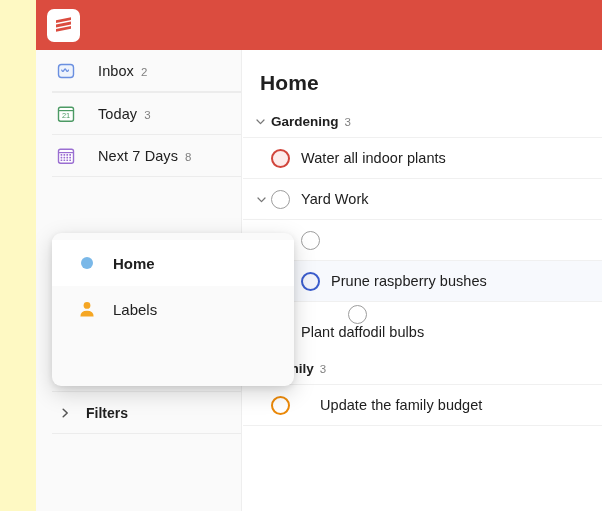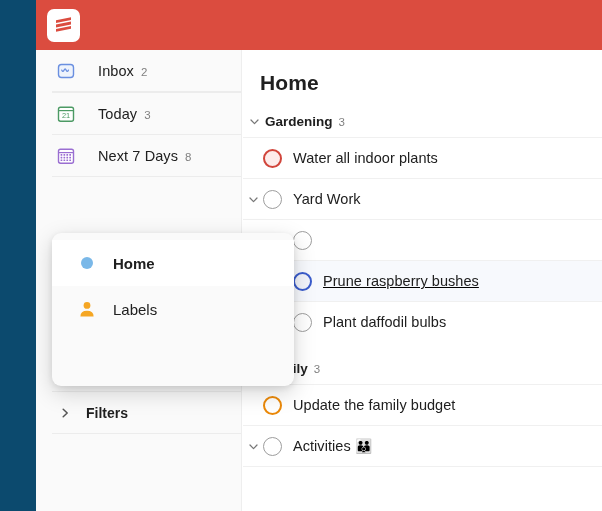--- a/index.html
+++ b/index.html
@@ -10,21 +10,21 @@
     overflow: hidden;
     background: #ffffff;
     font-family: "Liberation Sans", "DejaVu Sans", sans-serif;
     -webkit-font-smoothing: antialiased;
   }
 
   #app {
     position: relative;
     width: 602px;
     height: 511px;
-    background: #0c4a6e;
+    background: #fef9c3;
     overflow: hidden;
   }
 
   
   .window {
     position: absolute;
     left: 36px;
     top: 0px;
     width: 566px;
     height: 511px;
@@ -143,21 +143,21 @@
     font-weight: bold;
     color: #202020;
     padding: 21px 0 0 17px;
     letter-spacing: 0.1px;
   }
 
   .section-header {
     display: flex;
     align-items: center;
     height: 32px;
-    padding-left: 1px;
+    padding-left: 7px;
     margin-top: 10px;
   }
   .section-chev {
     width: 16px;
     flex: 0 0 16px;
     margin-left: 2px;
     margin-right: 3px;
     display: flex;
     align-items: center;
     justify-content: center;
@@ -176,21 +176,21 @@
     position: relative;
     top: 1px;
   }
 
   .task-row {
     position: relative;
     display: flex;
     align-items: center;
     height: 41px;
     border-top: 1px solid #f0f0f0;
-    padding-left: 0px;
+    padding-left: 8px;
   }
   .task-row.sel { background: #f7f9fd; }
   .task-row .row-chev {
     width: 16px;
     flex: 0 0 16px;
     margin-left: 2px;
     margin-right: 2px;
     display: flex;
     align-items: center;
     justify-content: center;
@@ -397,66 +397,54 @@
             <span style="display: flex; align-items: center; padding-left: 30px;">
               <span class="checkbox plain"></span>
             </span>
           </div>
           <div class="task-row sel">
             <span class="row-chev blank">
               <svg width="11" height="11" viewBox="0 0 11 11" aria-hidden="true">
                 <path d="M2 4 L5.5 7.6 L9 4" fill="none" stroke="currentColor" stroke-width="1.25" stroke-linecap="round" stroke-linejoin="round"></path>
               </svg>
             </span>
-            <span style="display: flex; align-items: center; padding-left: 30px; text-decoration: underline;">
+            <span style="display: flex; align-items: center; padding-left: 30px;">
               <span class="checkbox blue"></span>
               <span class="task-label">Prune raspberry bushes</span>
             </span>
           </div>
           <div class="task-row">
             <span class="row-chev blank">
               <svg width="11" height="11" viewBox="0 0 11 11" aria-hidden="true">
                 <path d="M2 4 L5.5 7.6 L9 4" fill="none" stroke="currentColor" stroke-width="1.25" stroke-linecap="round" stroke-linejoin="round"></path>
               </svg>
             </span>
-            <span style="display: flex; align-items: center; padding-left: 30px;">
+            <span style="display: flex; align-items: center; padding-left: 30px; flex-direction: column;">
               <span class="checkbox plain"></span>
               <span class="task-label">Plant daffodil bulbs</span>
             </span>
           </div>
           <div class="section-header">
             <span class="section-chev">
               <svg width="11" height="11" viewBox="0 0 11 11" aria-hidden="true">
                 <path d="M2 4 L5.5 7.6 L9 4" fill="none" stroke="currentColor" stroke-width="1.25" stroke-linecap="round" stroke-linejoin="round"></path>
               </svg>
             </span>
             <span class="section-name">Family</span>
             <span class="section-count">3</span>
           </div>
           <div class="task-row">
             <span class="row-chev blank">
               <svg width="11" height="11" viewBox="0 0 11 11" aria-hidden="true">
                 <path d="M2 4 L5.5 7.6 L9 4" fill="none" stroke="currentColor" stroke-width="1.25" stroke-linecap="round" stroke-linejoin="round"></path>
               </svg>
             </span>
-            <span style="display: flex; align-items: center;">
+            <span style="display: flex; align-items: center; gap: 19px;">
               <span class="checkbox amber"></span>
               <span class="task-label">Update the family budget</span>
-            </span>
-          </div>
-          <div class="task-row">
-            <span class="row-chev">
-              <svg width="11" height="11" viewBox="0 0 11 11" aria-hidden="true">
-                <path d="M2 4 L5.5 7.6 L9 4" fill="none" stroke="currentColor" stroke-width="1.25" stroke-linecap="round" stroke-linejoin="round"></path>
-              </svg>
-            </span>
-            <span style="display: flex; align-items: center;">
-              <span class="checkbox plain"></span>
-              <span class="task-label">Activities</span>
-              <span class="emoji">👪</span>
             </span>
           </div>
           <div style="border-top: 1px solid rgb(240, 240, 240);"></div>
         </div>
     </div>
 
     <div class="overlay">
       <div class="ov-pad"></div>
       <div id="overlay-list">
           <div class="ov-item active">

